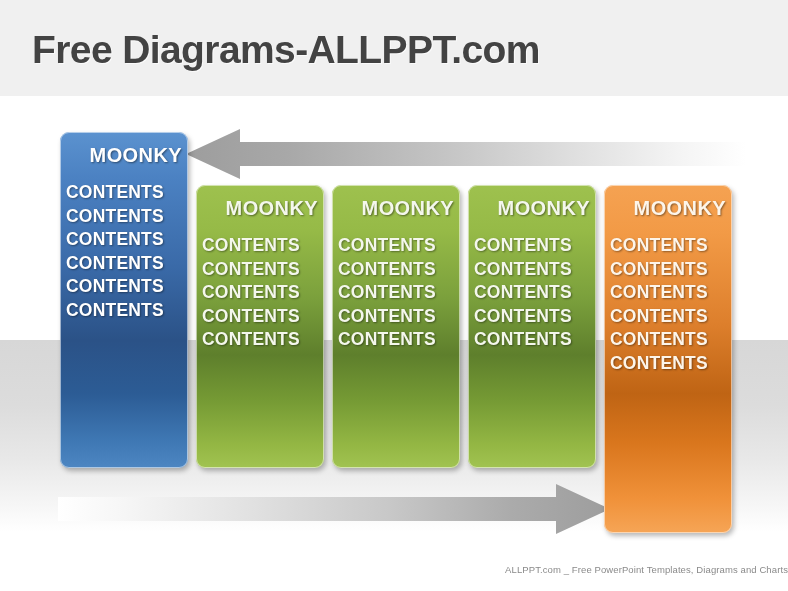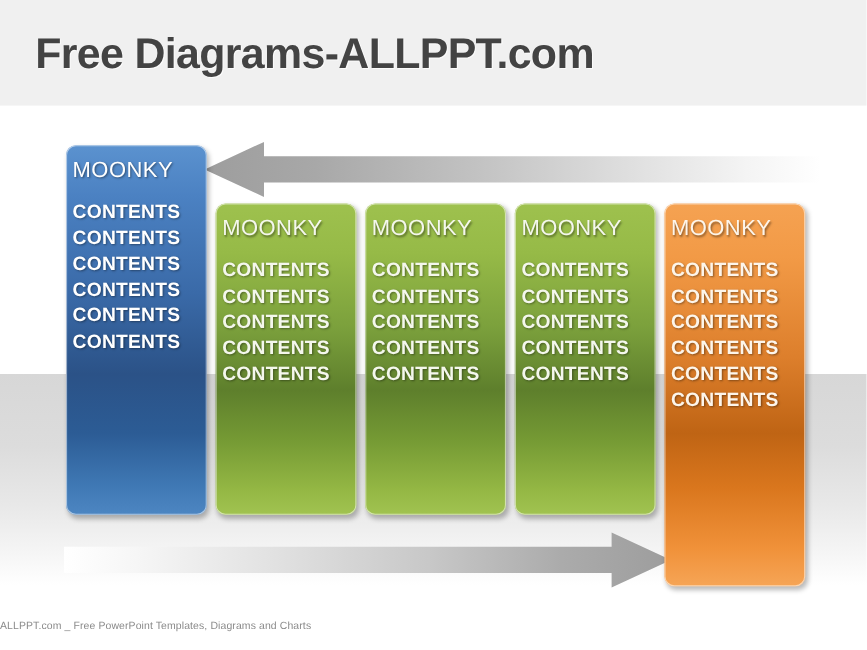--- a/index.html
+++ b/index.html
@@ -64,22 +64,22 @@
   }
   .card::after {
     content: "";
     position: absolute;
     left: 0; right: 0; top: 0; bottom: 0;
     border-radius: 9px;
     border: 1px solid rgba(255,255,255,0.55);
     pointer-events: none;
   }
   .card-title {
-    text-align: left;
-    font-weight: normal;
+    text-align: right;
+    font-weight: bold;
     font-size: 20px;
     color: #ffffff;
     letter-spacing: 0.4px;
     text-shadow: 1px 1px 2px rgba(0,0,0,0.45);
   }
   .card-lines {
     margin-top: 14px;
     text-align: left;
   }
   .card-lines .line {
@@ -112,21 +112,21 @@
   .card.orange .card-lines .line {
     color: #fdf5ea;
   }
 
   
   .footer {
     position: absolute;
     left: 0;
     top: 564px;
     width: 788px;
-    text-align: left;
+    text-align: right;
     font-size: 9.5px;
     color: #8a8a8a;
     letter-spacing: 0.1px;
   }
 </style>
 </head>
 <body>
 
 <div id="slide">
 

